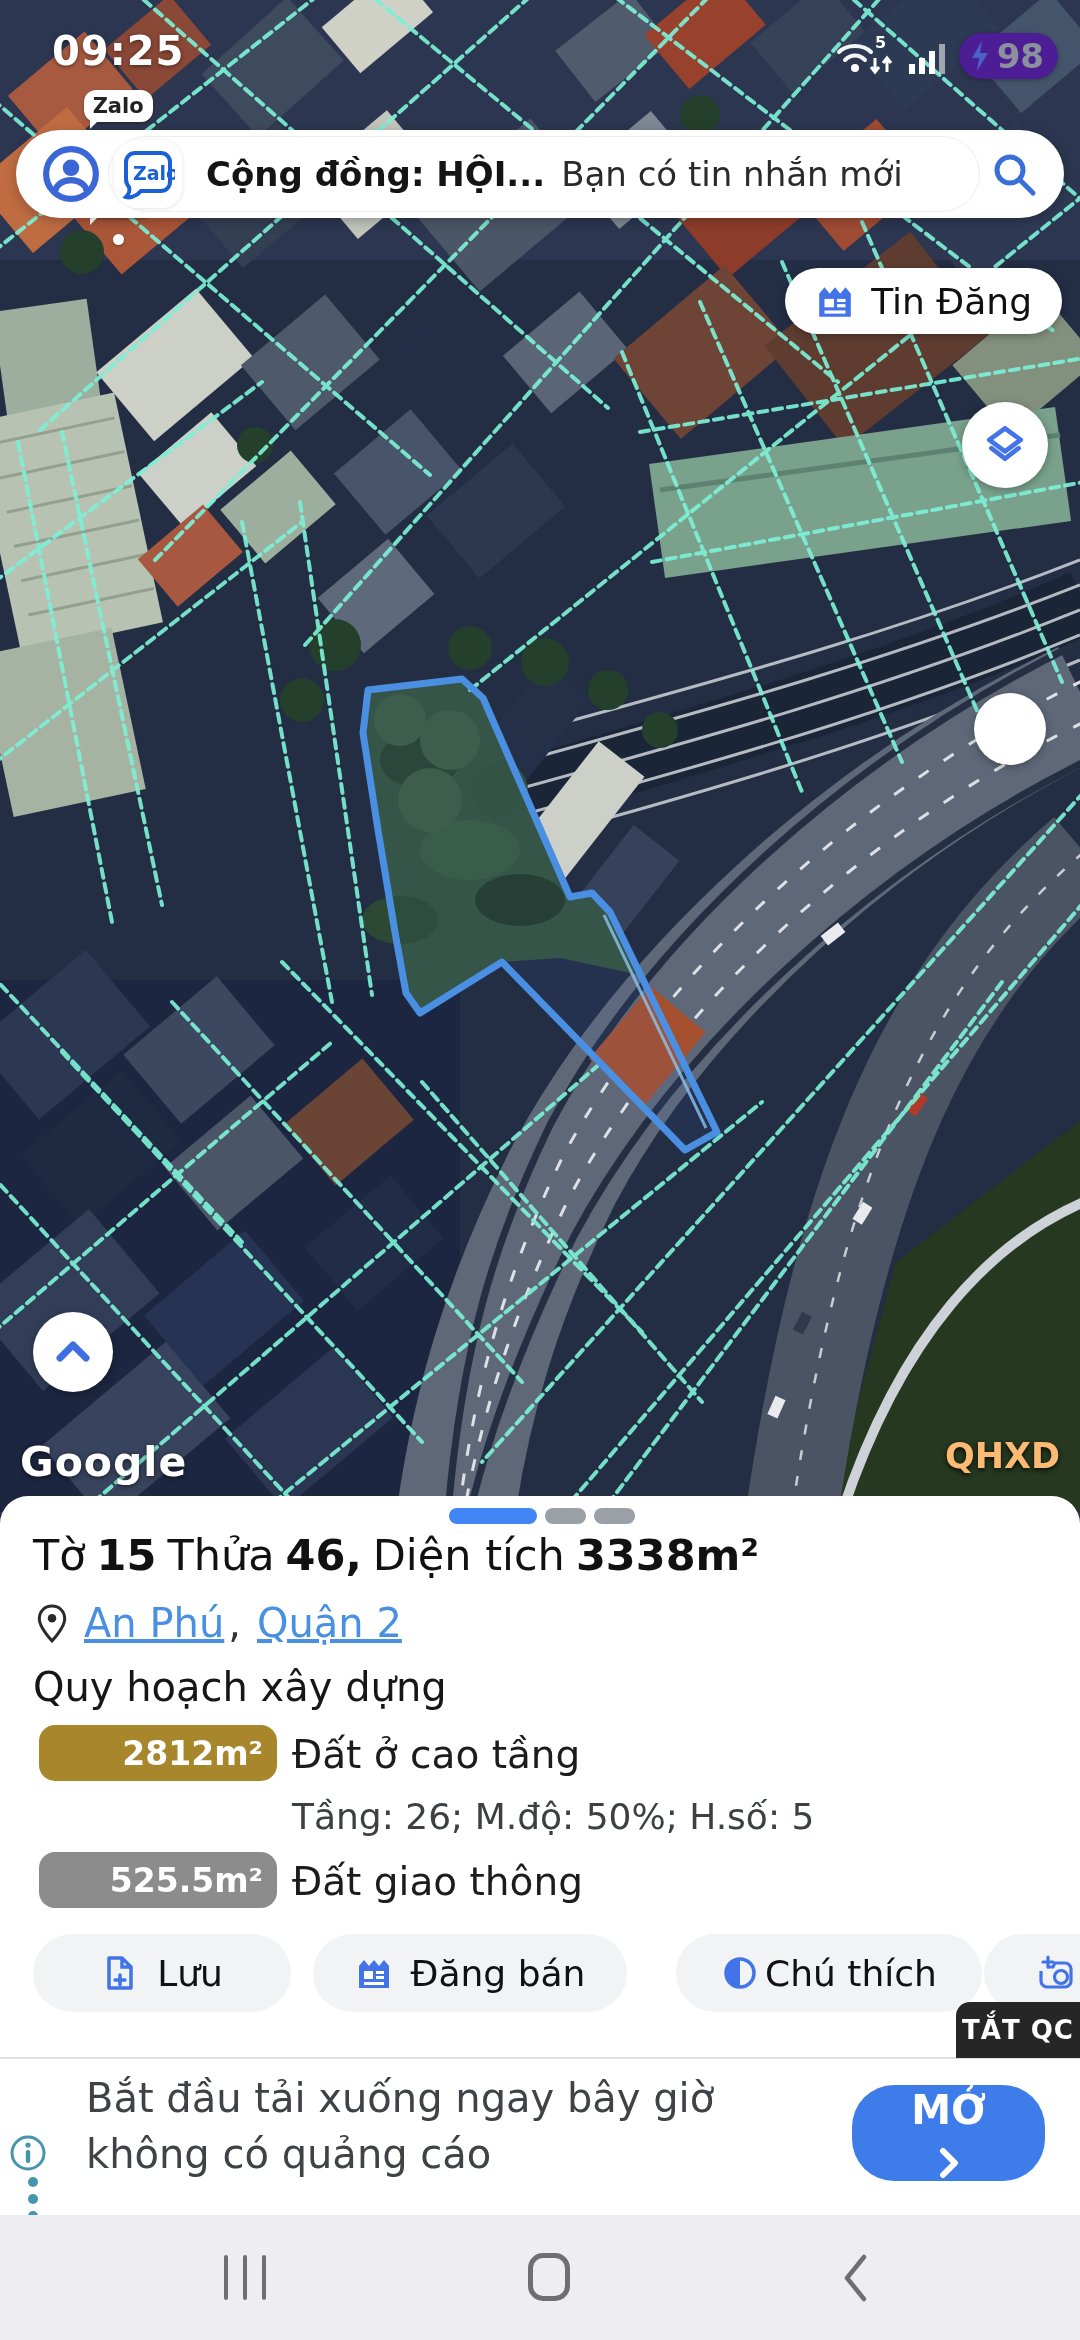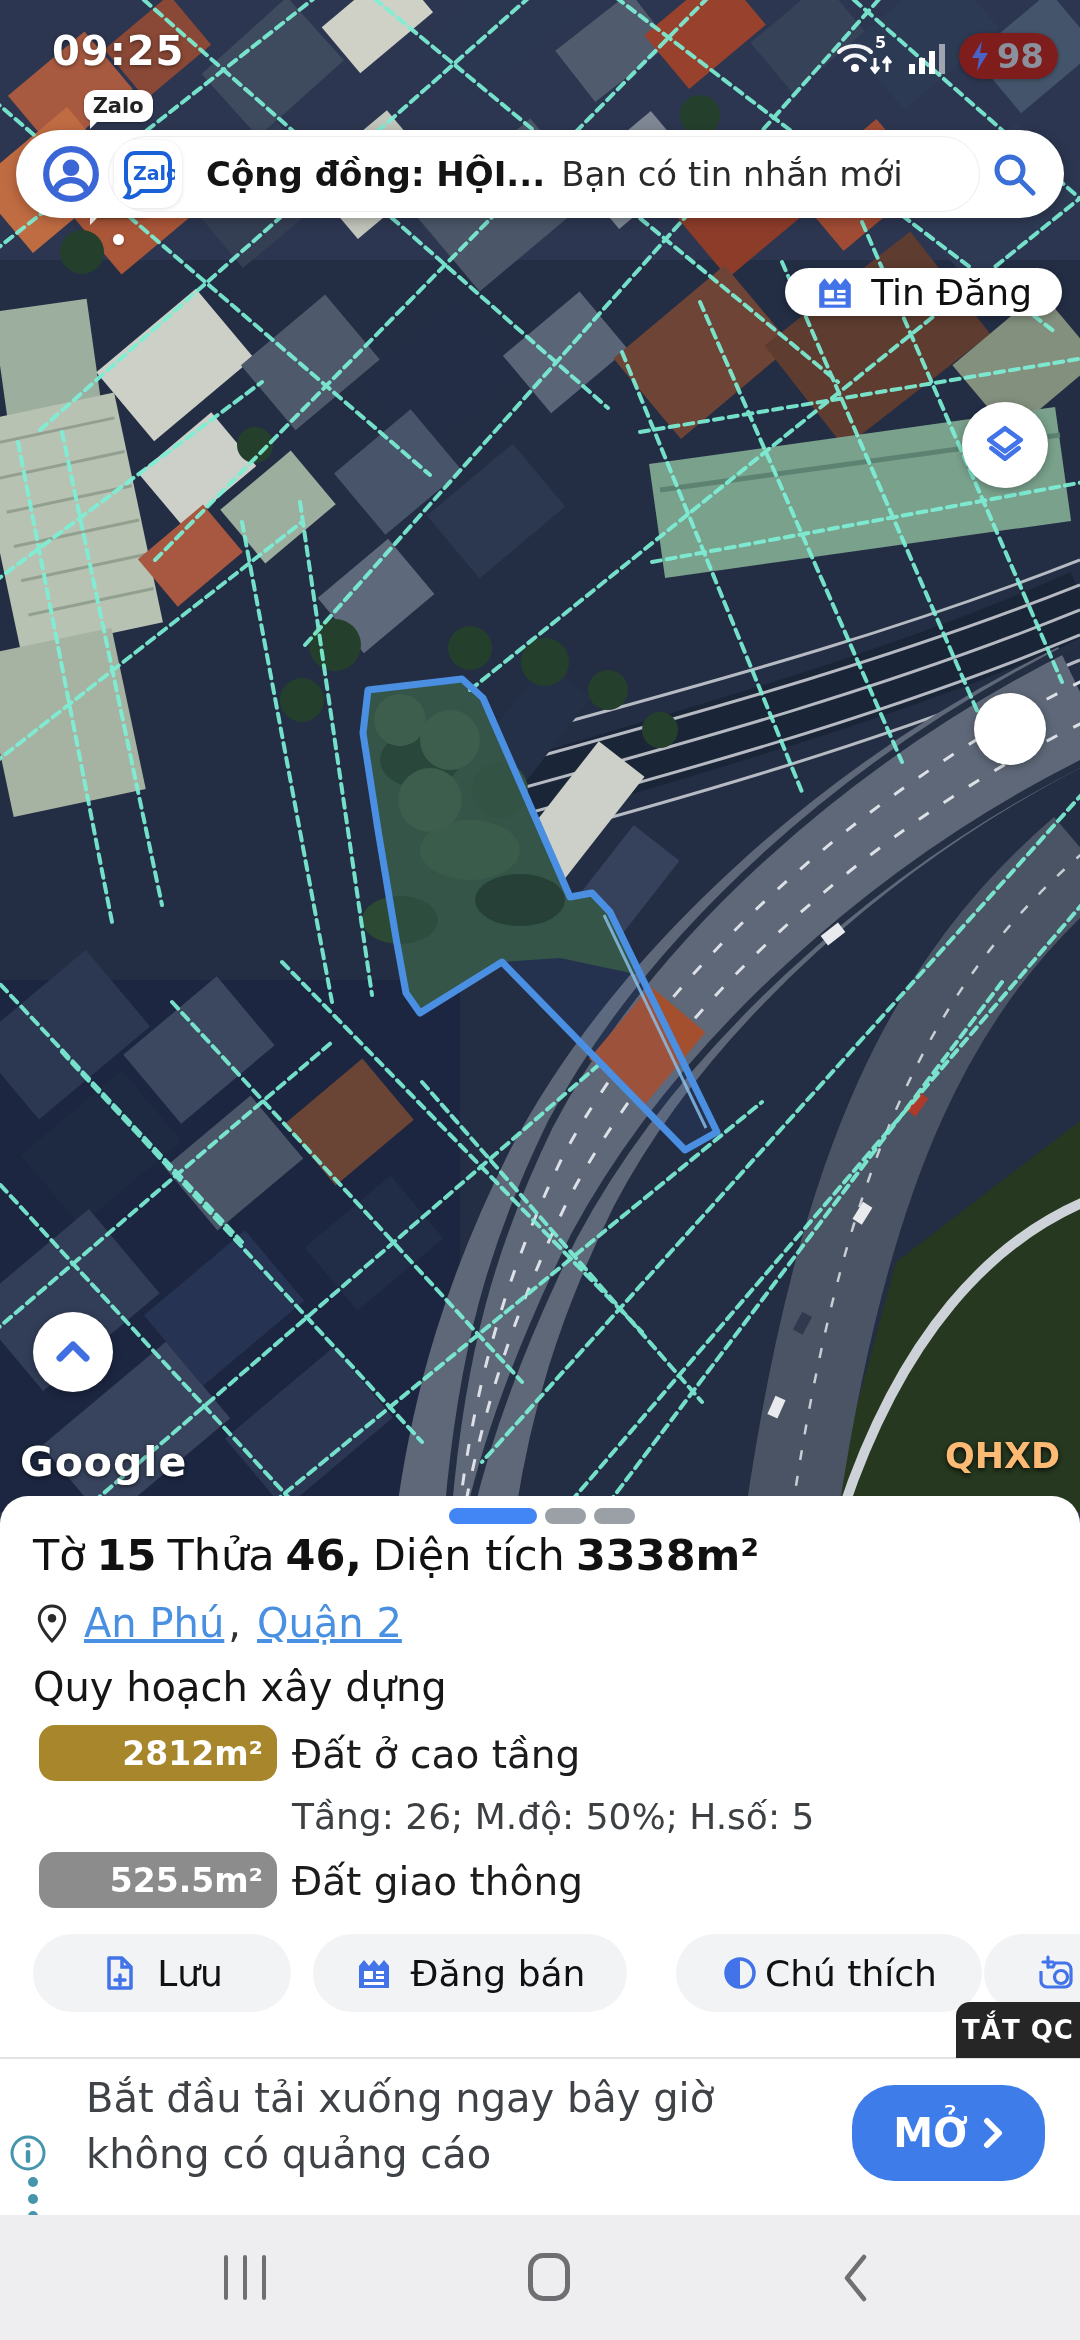--- a/index.html
+++ b/index.html
@@ -9,36 +9,36 @@
   .abs{position:absolute;}
 
   
   .status-left{left:52px;top:28px;display:flex;align-items:center;gap:16px;z-index:30;flex-direction:column;}
   .clock{font-size:40px;font-weight:bold;color:#fff;text-shadow:0 1px 4px rgba(0,0,0,.5);letter-spacing:1px;}
   .zalo-badge{position:relative;background:#fff;border-radius:12px;padding:4px 9px;
               font-size:21px;font-weight:bold;color:#222;box-shadow:0 1px 3px rgba(0,0,0,.35);}
   .zalo-badge::after{content:"";position:absolute;left:6px;bottom:-7px;border:6px solid transparent;border-top-color:#fff;border-left-color:#fff;}
   .status-dot{width:11px;height:11px;border-radius:50%;background:#fff;box-shadow:0 1px 3px rgba(0,0,0,.35);}
   .status-right{right:22px;top:30px;display:flex;align-items:center;gap:12px;z-index:30;}
-  .battery-pill{display:flex;align-items:center;gap:4px;background:#7f1d1d;border-radius:24px;
+  .battery-pill{display:flex;align-items:center;gap:4px;background:#4c1d95;border-radius:24px;
                 padding:3px 14px 3px 8px;box-shadow:0 1px 4px rgba(0,0,0,.3);}
   .battery-pill .pct{font-size:34px;font-weight:bold;color:#8b919c;}
 
   
   .search-bar{left:16px;top:130px;width:1048px;height:88px;background:#fff;border-radius:44px;
               box-shadow:0 3px 12px rgba(0,0,0,.25);display:flex;align-items:center;z-index:30;}
   .msg-chip{flex:1;height:76px;margin-left:8px;margin-right:10px;border:1px solid #ededed;border-radius:38px;
             display:flex;align-items:center;background:#fff;overflow:hidden;}
   .zalo-logo{width:68px;height:68px;margin-left:5px;border-radius:20px;background:#fff;
              box-shadow:0 1px 4px rgba(0,0,0,.12);display:flex;align-items:center;justify-content:center;flex:none;}
   .conv-name{margin-left:24px;font-size:34px;font-weight:bold;color:#141414;white-space:nowrap;}
   .conv-preview{margin-left:16px;font-size:34px;color:#2a2a2a;white-space:nowrap;}
 
   
-  .tin-dang{right:18px;top:268px;height:48px;background:#fff;border-radius:33px;
+  .tin-dang{right:18px;top:268px;height:66px;background:#fff;border-radius:33px;
             box-shadow:0 2px 8px rgba(0,0,0,.3);display:flex;align-items:center;gap:16px;
             padding:0 30px;z-index:20;}
   .tin-dang span{font-size:36px;color:#101010;}
   .fab{background:#fff;border-radius:50%;box-shadow:0 2px 8px rgba(0,0,0,.3);
        display:flex;align-items:center;justify-content:center;z-index:20;}
   .google-logo{left:20px;top:1438px;font-size:41px;font-weight:bold;color:#fff;letter-spacing:1px;
                text-shadow:0 1px 5px rgba(0,0,0,.65);z-index:20;}
   .qhxd{right:20px;top:1436px;font-size:35px;font-weight:bold;color:#fdba74;
         text-shadow:0 2px 5px rgba(0,0,0,.8);z-index:20;}
 
@@ -64,21 +64,21 @@
   .action-btn span{font-size:36px;color:#111;}
 
   
   .tat-qc{right:0;top:2002px;width:124px;height:56px;background:#262626;color:#fff;
           font-size:26px;font-weight:bold;letter-spacing:1px;border-radius:14px 0 0 0;
           display:flex;align-items:center;justify-content:center;z-index:26;}
   .ad{left:0;top:2057px;width:1080px;height:158px;background:#fff;border-top:2px solid #e2e2e2;z-index:25;}
   .ad-line1{position:absolute;left:86px;top:16px;font-size:40px;color:#3f4246;}
   .ad-line2{position:absolute;left:86px;top:72px;font-size:40px;color:#3f4246;}
   .ad-cta{position:absolute;left:852px;top:26px;width:193px;height:96px;border-radius:42px;
-          background:#3e7de9;display:flex;align-items:center;justify-content:center;gap:14px;}
+          background:#3e7de9;display:flex;align-items:center;justify-content:center;gap:14px;flex-direction:column;}
   .ad-cta span{font-size:40px;font-weight:bold;color:#fff;}
   .ad-dots{position:absolute;left:28px;top:118px;display:flex;flex-direction:column;gap:7px;}
   .ad-dots i{width:10px;height:10px;border-radius:50%;background:#4596ad;}
 
   
   .nav{left:0;top:2215px;width:1080px;height:125px;background:#eeeef0;z-index:25;}
   .nav-recents{position:absolute;left:224px;top:40px;display:flex;gap:15px;}
   .nav-recents i{width:4px;height:45px;background:#6e6e73;border-radius:2px;}
   .nav-home{position:absolute;left:528px;top:38px;width:42px;height:48px;border:5px solid #6e6e73;border-radius:15px;}
 </style>

